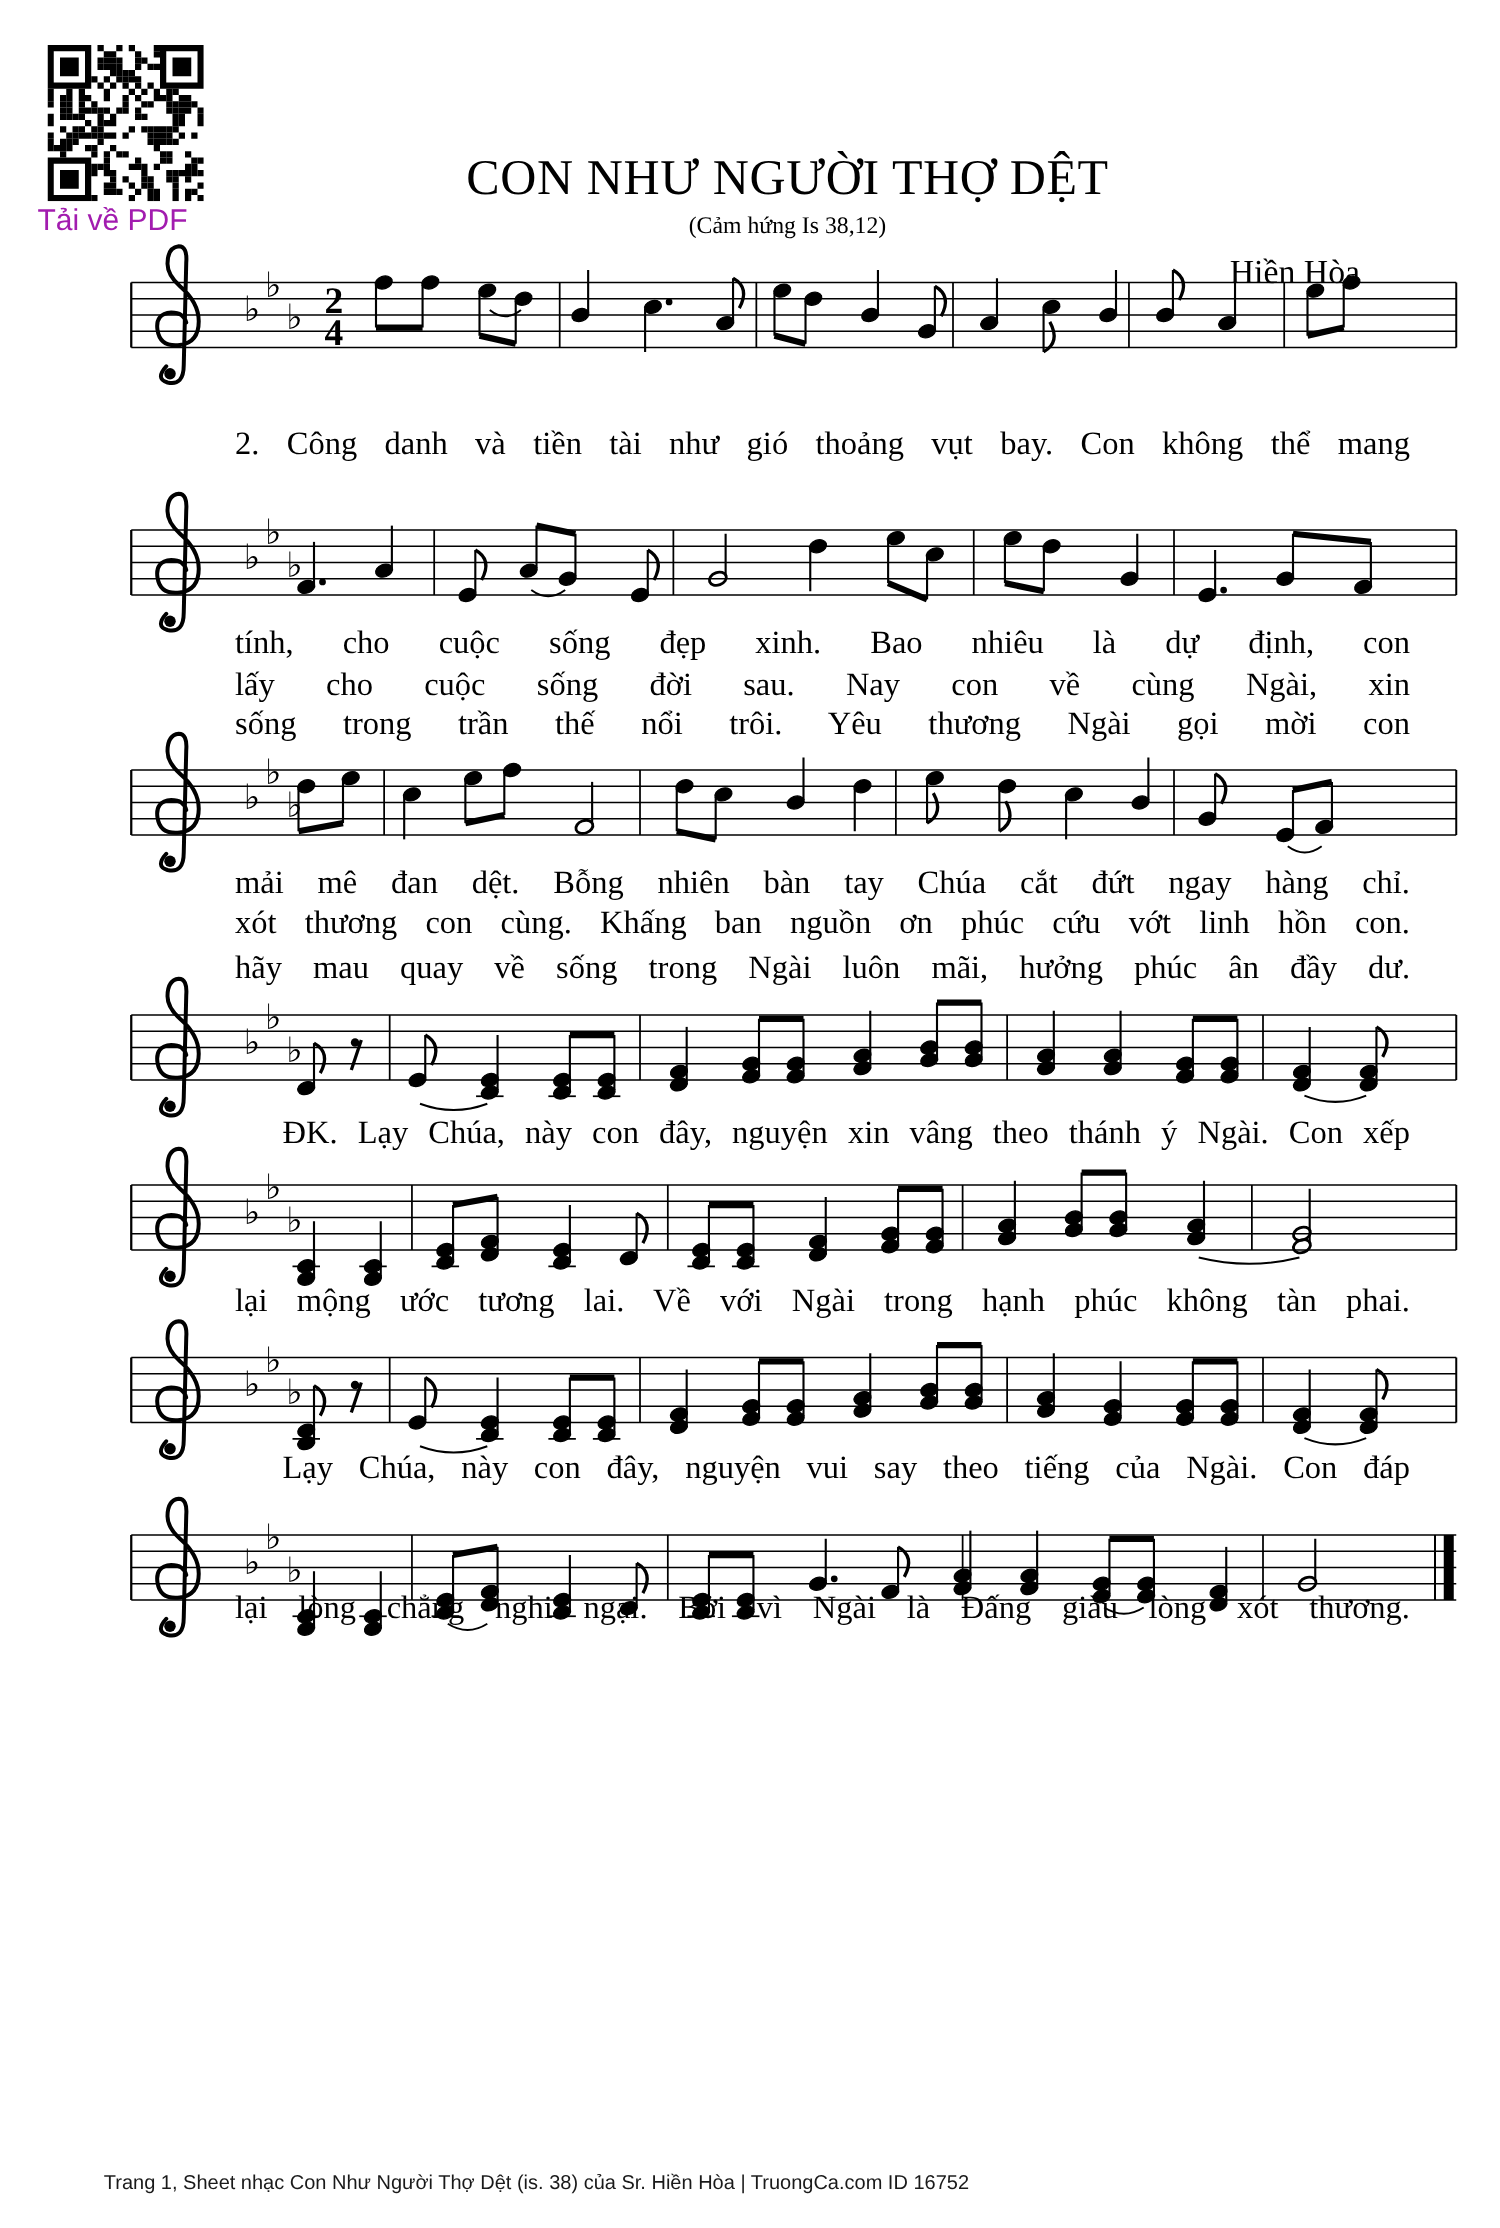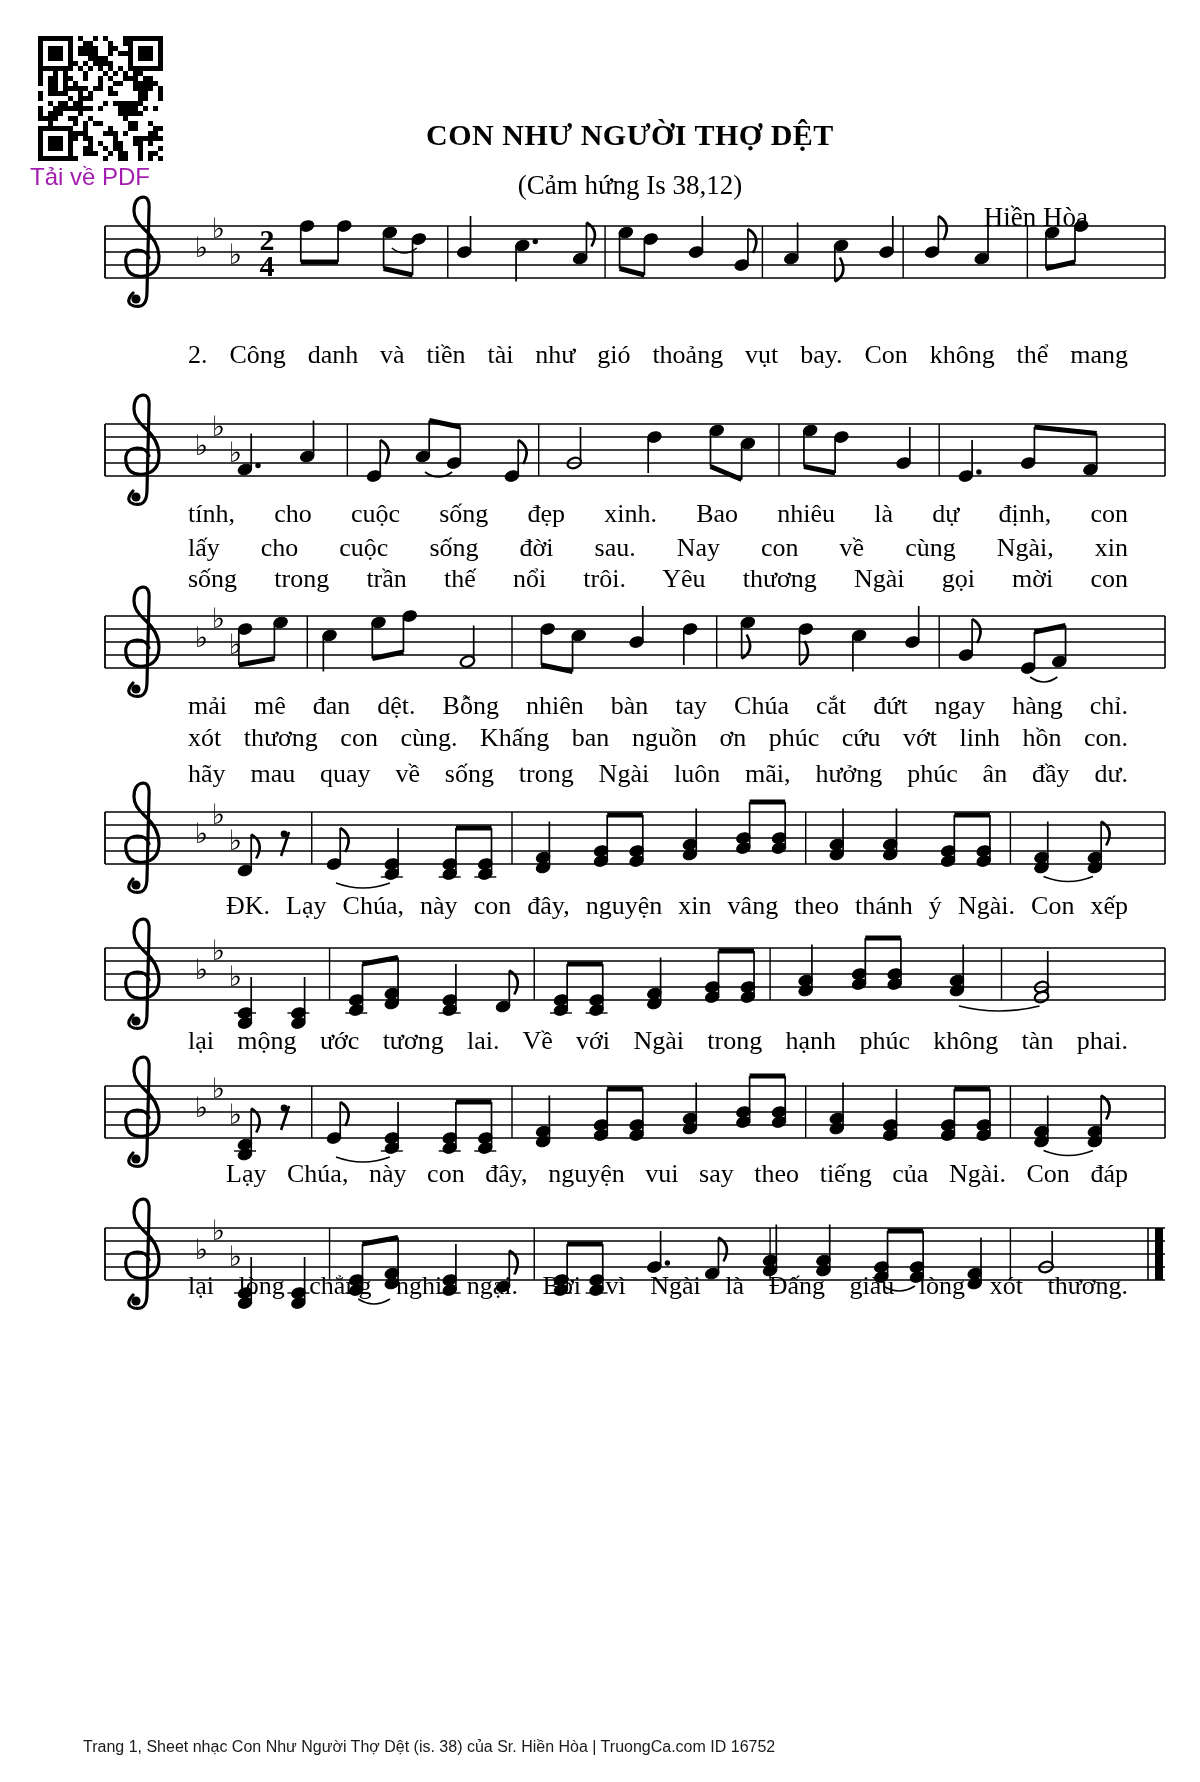--- a/index.html
+++ b/index.html
@@ -2,22 +2,22 @@
 <html><head>
 <meta charset="utf-8">
 <style>
   html,body{margin:0;padding:0;background:#fff;}
   #page{position:relative;width:1200px;height:1782px;background:#fff;overflow:hidden;
         font-family:"Liberation Serif",serif;color:#000;}
   .qr{position:absolute;left:38px;top:36px;width:125px;height:125px;}
   .qr-label{position:absolute;left:30px;top:163px;width:150px;
             font-family:"Liberation Sans",sans-serif;font-size:24px;color:#a21caf;}
   .title{position:absolute;left:60px;right:0;top:118px;margin:0;text-align:center;
-         font-size:30px;font-weight:bold;letter-spacing:.5px;}
-  .subtitle{position:absolute;left:60px;right:0;top:170px;text-align:center;font-size:27px;}
+         font-size:40px;font-weight:normal;letter-spacing:.5px;}
+  .subtitle{position:absolute;left:60px;right:0;top:170px;text-align:center;font-size:19px;}
   .composer{position:absolute;right:112px;top:202px;font-size:27px;}
   svg.staff{position:absolute;left:95px;width:1080px;height:190px;}
   .s1{top:156px}.s2{top:354px}.s3{top:546px}.s4{top:742px}.s5{top:878px}.s6{top:1016px}.s7{top:1158px}
   .lyric{position:absolute;left:188px;width:940px;font-size:26px;line-height:30px;
          text-align:justify;text-align-last:justify;}
   .ind{left:226px;width:902px;}
   .ly1a{top:305px}.ly1b{top:340px}.ly1c{top:374px}
   .ly2a{top:499px}.ly2b{top:533px}.ly2c{top:564px}
   .ly3a{top:691px}.ly3b{top:723px}.ly3c{top:759px}
   .ly4{top:891px}.ly5{top:1026px}.ly6{top:1159px}.ly7{top:1271px}

